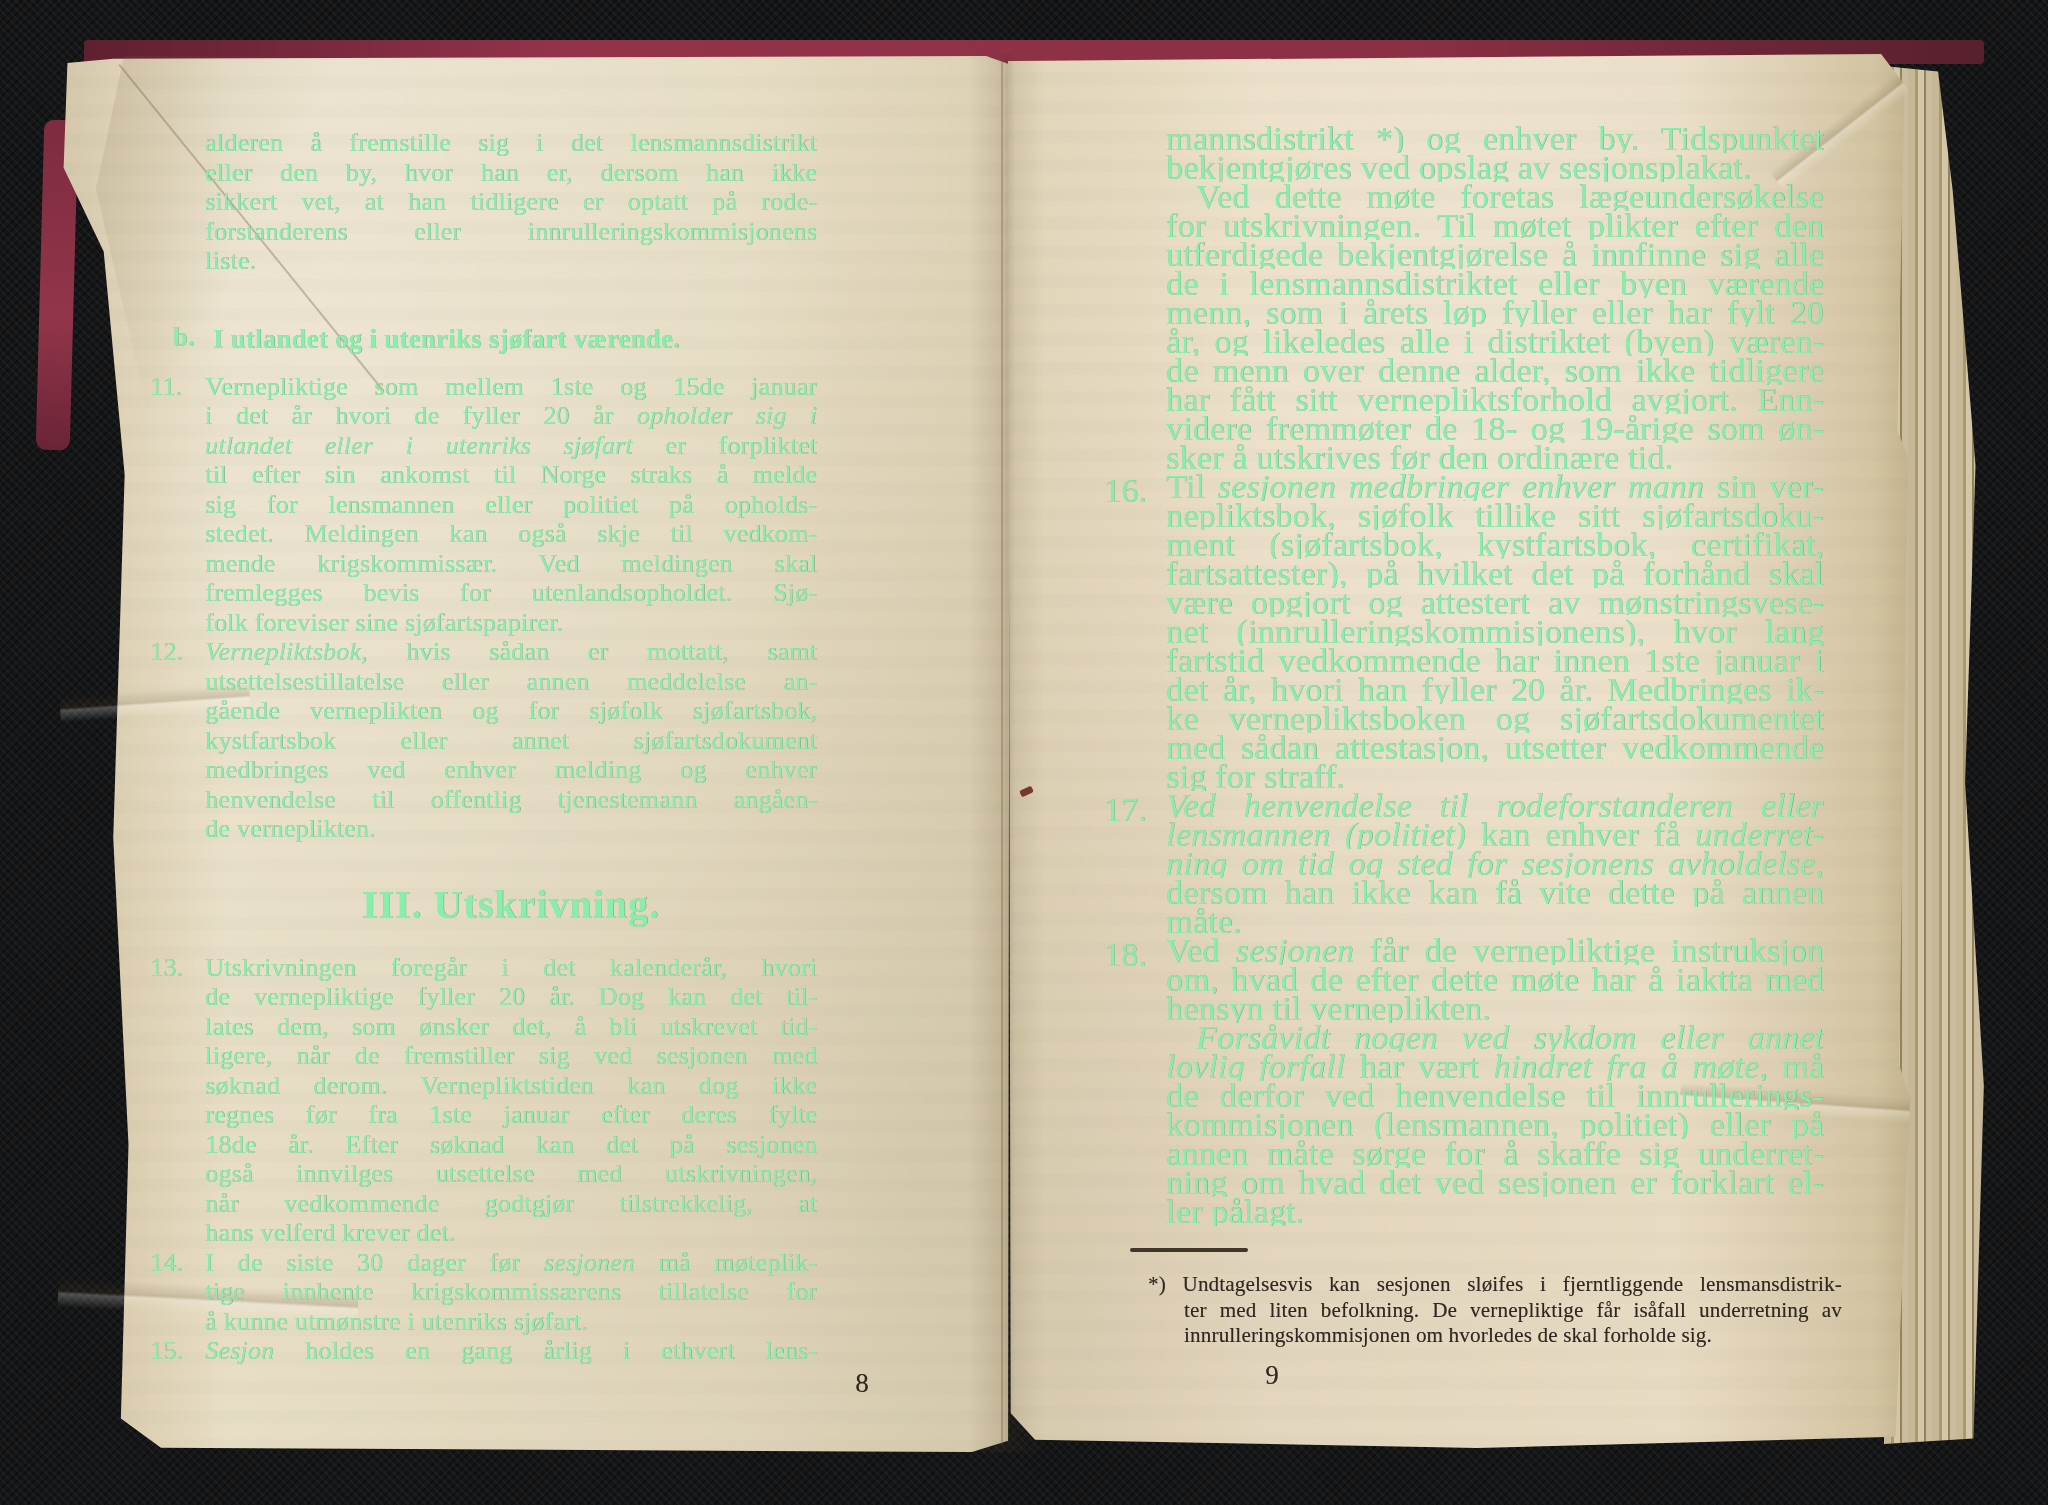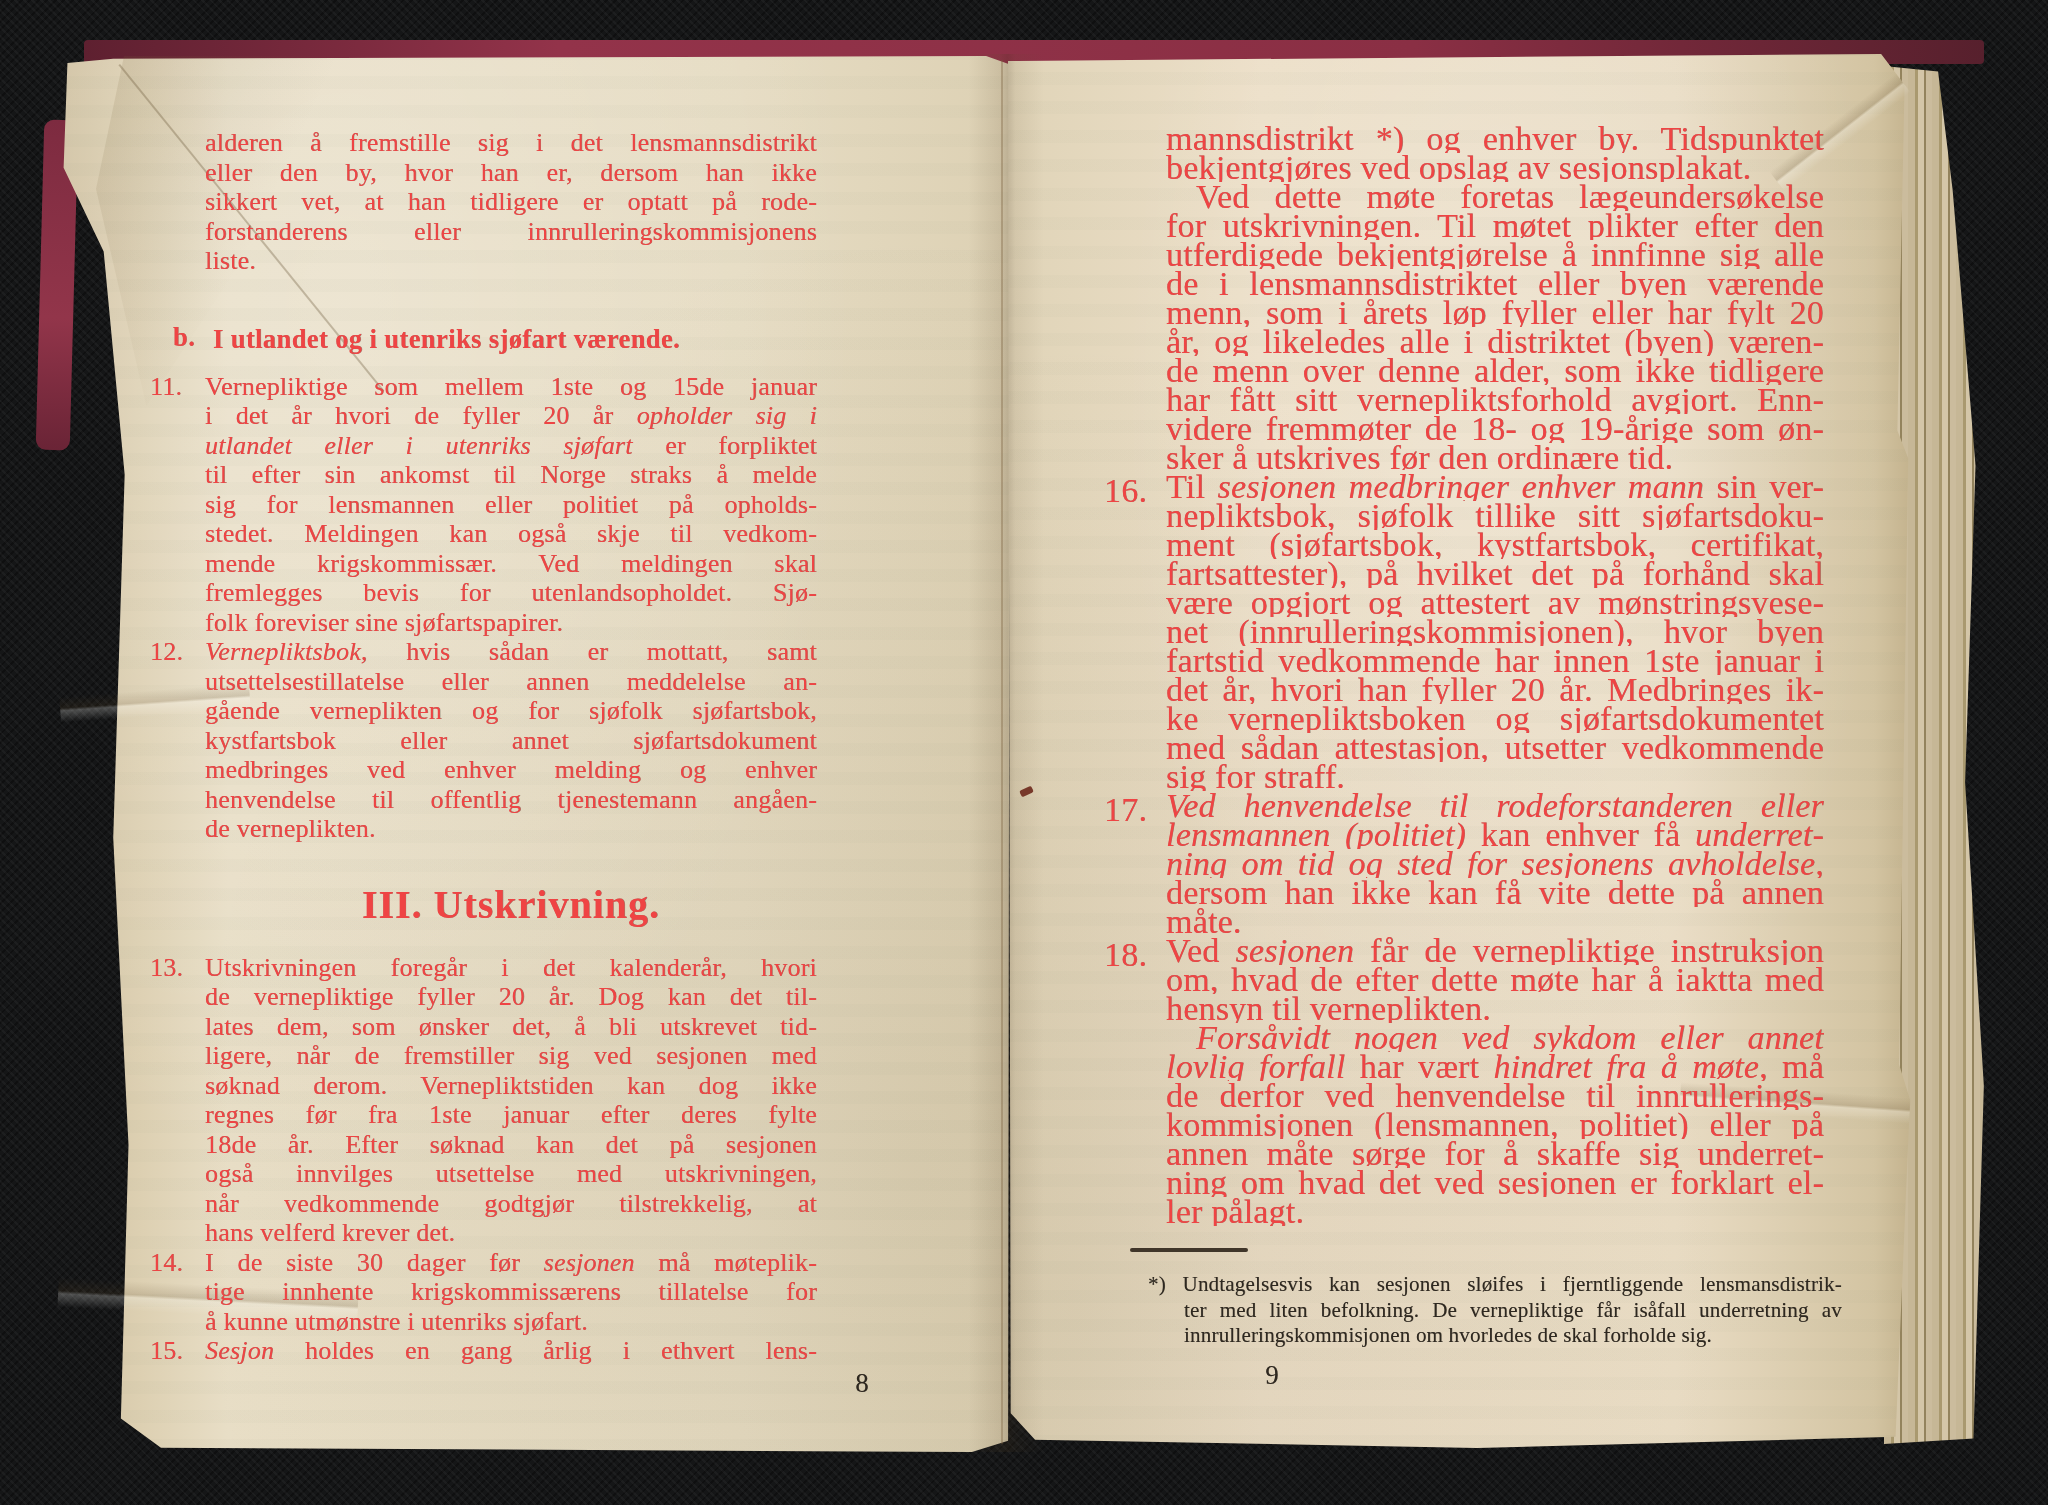--- a/index.html
+++ b/index.html
@@ -44,21 +44,21 @@
   .fold-line{position:absolute;left:120px;top:64px;width:420px;height:2px;z-index:3;
     background:rgba(100,80,50,0.32);transform:rotate(51deg);transform-origin:left top;}
   .crease{position:absolute;z-index:3;background:linear-gradient(180deg,transparent,rgba(90,70,40,0.18) 45%,rgba(255,255,250,0.25) 55%,transparent);}
   .crease.c1{left:60px;top:690px;width:190px;height:26px;transform:rotate(-4deg);}
   .crease.c2{left:58px;top:1285px;width:300px;height:30px;transform:rotate(3deg);}
   .crease.c3{left:1680px;top:1090px;width:230px;height:26px;transform:rotate(4deg);}
   .crease.c4{left:1760px;top:120px;width:160px;height:24px;transform:rotate(-38deg);}
   .speck{position:absolute;left:1020px;top:788px;width:13px;height:7px;z-index:4;
     background:#77392a;border-radius:2px;transform:rotate(-25deg);}
   
-  .textcol{position:absolute;z-index:6;color:#ef4444;letter-spacing:.2px;
+  .textcol{position:absolute;z-index:6;color:#86efac;letter-spacing:.2px;
     text-shadow:.3px .3px 0 rgba(46,40,32,0.45);}
   .col-left{left:205px;top:128px;width:612px;font-size:26px;}
   .col-right{left:1166px;top:124px;width:658px;font-size:34px;}
   .line{text-align:justify;text-align-last:justify;overflow:hidden;}
   .col-left .line{line-height:29.5px;height:29.5px;}
   .col-right .line{line-height:29px;height:29px;}
   .line.noforce{text-align-last:left;}
   .block{position:relative;}
   .block .num{position:absolute;top:0;}
   .col-left .num{left:-55px;}
@@ -183,21 +183,21 @@
       <div class="line">videre fremmøter de 18- og 19-årige som øn-</div>
       <div class="line noforce">sker å utskrives før den ordinære tid.</div>
     </div>
     <div class="block num-item">
       <span class="num">16.</span>
       <div class="line">Til <i>sesjonen medbringer enhver mann</i> sin ver-</div>
       <div class="line">nepliktsbok, sjøfolk tillike sitt sjøfartsdoku-</div>
       <div class="line">ment (sjøfartsbok, kystfartsbok, certifikat,</div>
       <div class="line">fartsattester), på hvilket det på forhånd skal</div>
       <div class="line">være opgjort og attestert av mønstringsvese-</div>
-      <div class="line">net (innrulleringskommisjonen), hvor byen</div>
+      <div class="line">net (innrulleringskommisjonens), hvor lang</div>
       <div class="line">fartstid vedkommende har innen 1ste januar i</div>
       <div class="line">det år, hvori han fyller 20 år. Medbringes ik-</div>
       <div class="line">ke vernepliktsboken og sjøfartsdokumentet</div>
       <div class="line">med sådan attestasjon, utsetter vedkommende</div>
       <div class="line noforce">sig for straff.</div>
     </div>
     <div class="block num-item">
       <span class="num">17.</span>
       <div class="line"><i>Ved henvendelse til rodeforstanderen eller</i></div>
       <div class="line"><i>lensmannen (politiet)</i> kan enhver få <i>underret-</i></div>

